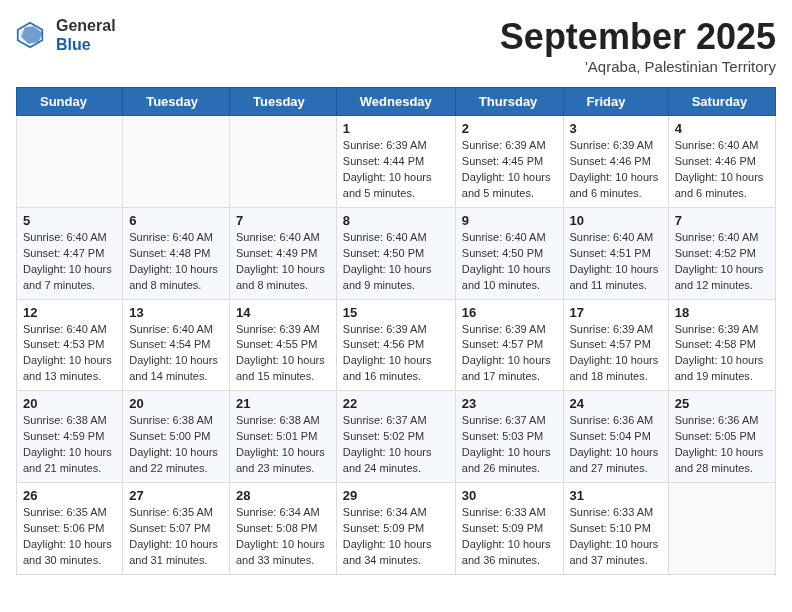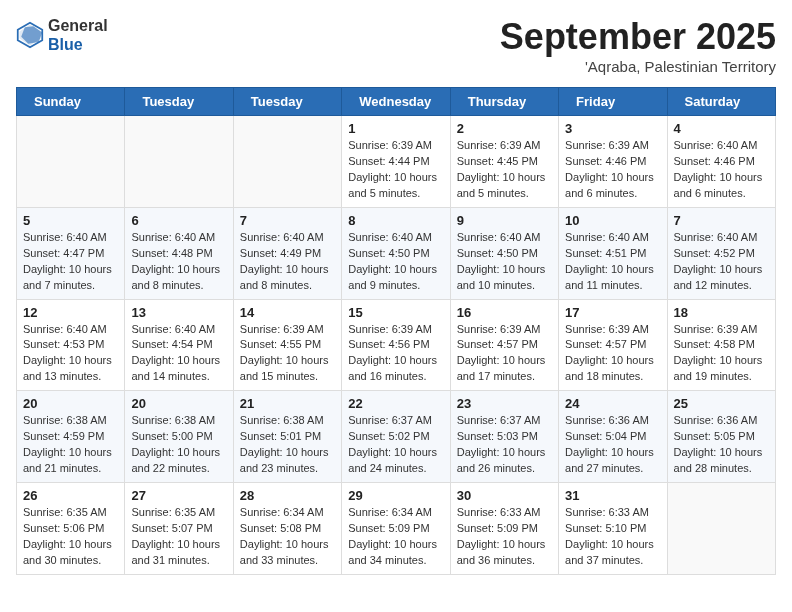--- a/index.html
+++ b/index.html
@@ -12,21 +12,21 @@
     }
     .header {
       display: flex;
       justify-content: space-between;
       align-items: flex-start;
       margin-bottom: 12px;
     }
     .logo {
       display: flex;
       align-items: center;
-      gap: 4px;
+      gap: 12px;
     }
     .logo-text {
       display: flex;
       flex-direction: column;
       font-size: 16px;
       font-weight: bold;
       line-height: 1.2;
     }
     .logo-general { color: #333; }
     .logo-blue { color: #1a5fa8; }
@@ -49,21 +49,21 @@
     }
     .calendar {
       width: 100%;
       border-collapse: collapse;
       border: 1px solid #ccc;
     }
     .calendar th {
       background-color: #2a6db5;
       color: white;
       text-align: left;
-      padding: 6px 17px;
+      padding: 6px 23px;
       font-size: 13px;
       border: 1px solid #1e5a9a;
     }
     .calendar td {
       vertical-align: top;
       padding: 5px 6px;
       border: 1px solid #ddd;
       font-size: 10.5px;
       color: #333;
       width: 108px;

